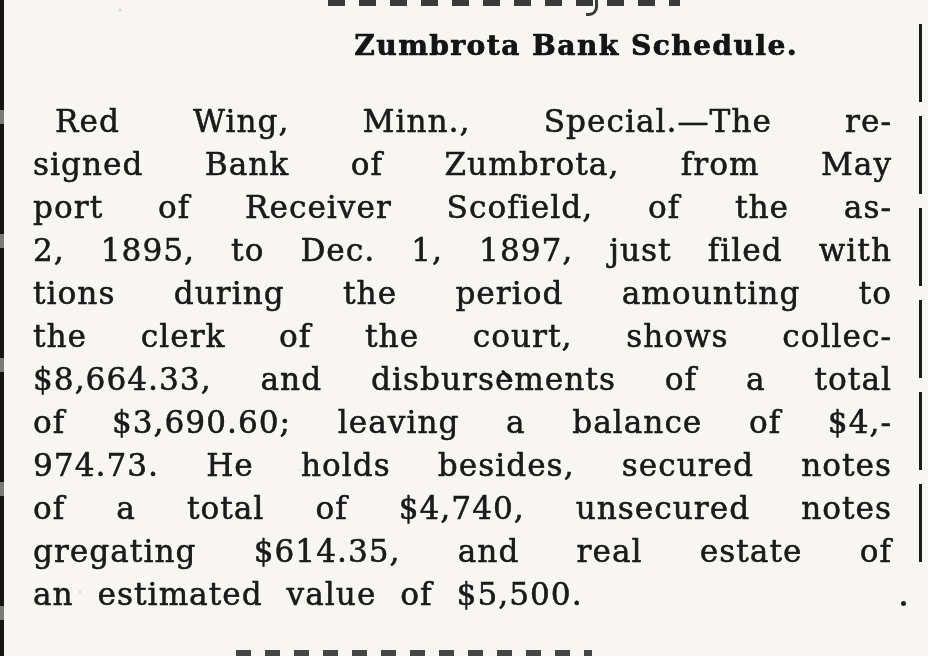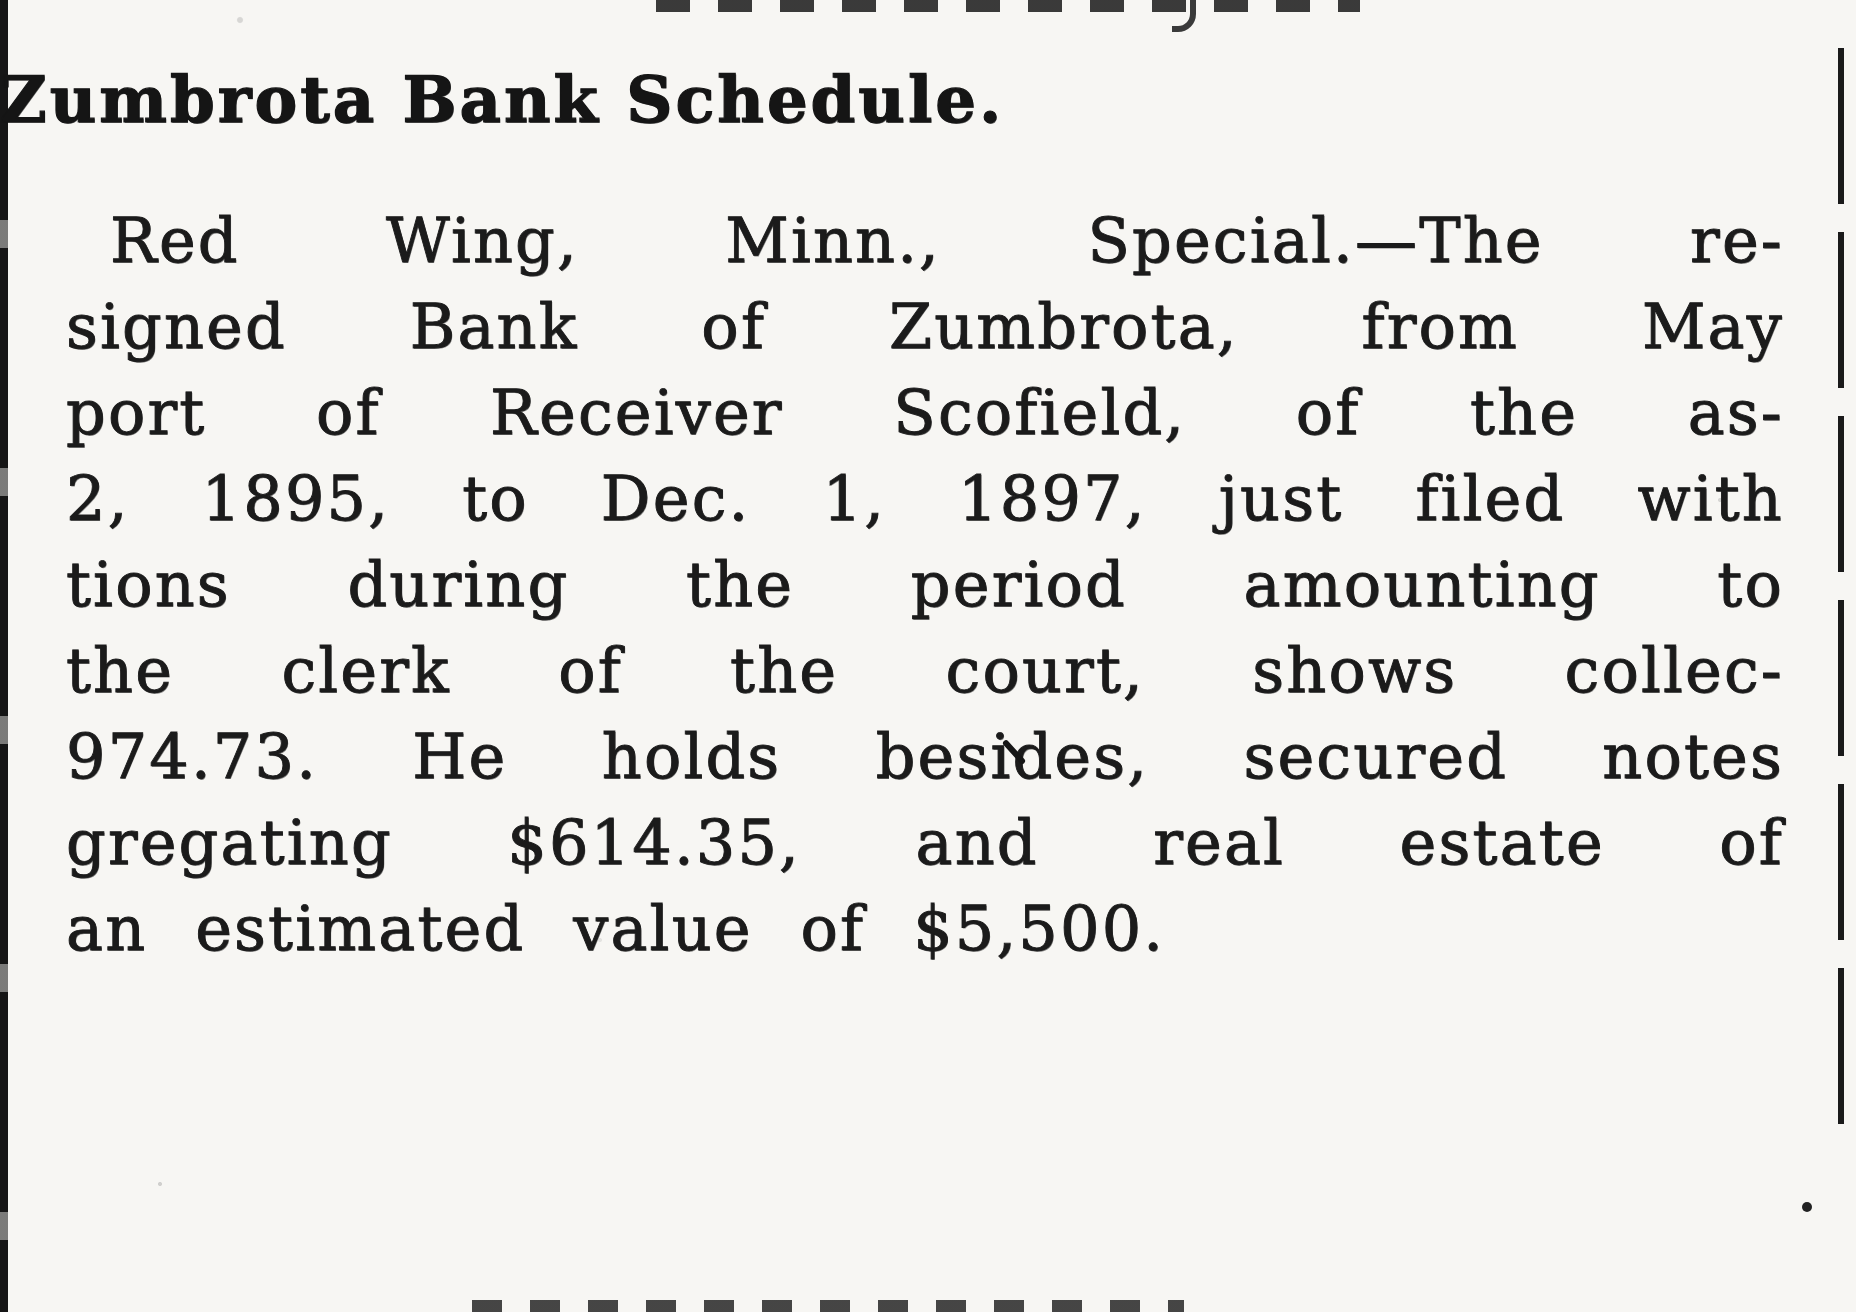--- a/index.html
+++ b/index.html
@@ -53,22 +53,22 @@
     transform: rotate(48deg); transform-origin: left center;
   }
   .ink-dot {
     position: absolute; left: 901px; top: 601px; width: 5px; height: 5px;
     background: #222; border-radius: 50%;
   }
   
   .headline {
     position: absolute; top: 10px; left: 0; right: 0;
     padding-right: 130px;
-    text-align: left;
-    font-size: 32px;
+    text-align: right;
+    font-size: 28px;
     font-weight: bold;
     letter-spacing: 1.5px;
     color: #151515;
     -webkit-text-stroke: 0.6px #151515;
     text-shadow: 0.4px 0.4px 0 rgba(21,21,21,.65);
     white-space: nowrap;
   }
   
   .article-body {
     position: absolute; left: 33px; right: 36px; top: 64px;
@@ -104,21 +104,24 @@
 
   <h1 class="headline">Zumbrota Bank Schedule.</h1>
 
   <div class="article-body">
     <div class="article-line">Red Wing, Minn., Special.—The re-</div>
     <div class="article-line">signed Bank of Zumbrota, from May</div>
     <div class="article-line">port of Receiver Scofield, of the as-</div>
     <div class="article-line">2, 1895, to Dec. 1, 1897, just filed with</div>
     <div class="article-line">tions during the period amounting to</div>
     <div class="article-line">the clerk of the court, shows collec-</div>
+    <div class="article-line">$8,664.33, and disbursements of a total</div>
+    <div class="article-line">of $3,690.60; leaving a balance of $4,-</div>
     <div class="article-line">974.73. He holds besides, secured notes</div>
+    <div class="article-line">of a total of $4,740, unsecured notes</div>
     <div class="article-line">gregating $614.35, and real estate of</div>
     <div class="article-line">an estimated value of $5,500.</div>
   </div>
 
   <div class="ink-stroke"></div>
   <div class="ink-dot"></div>
 
 </div>
 
 </body></html>

